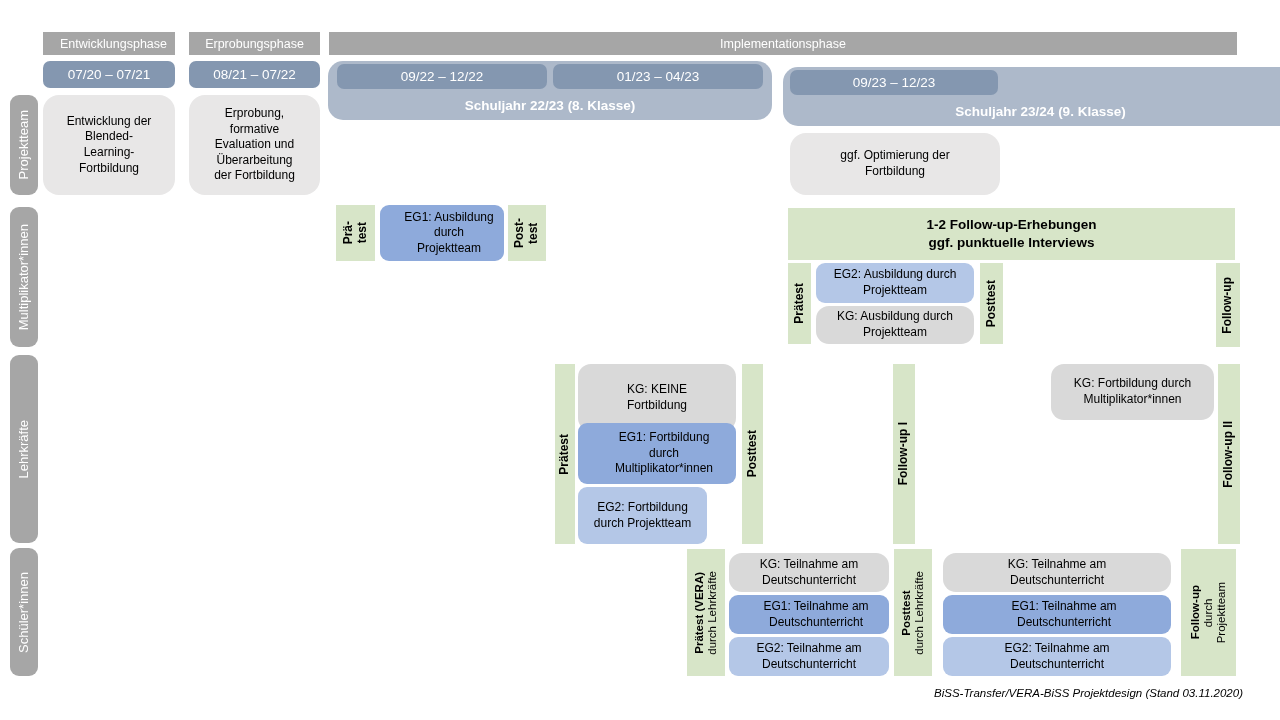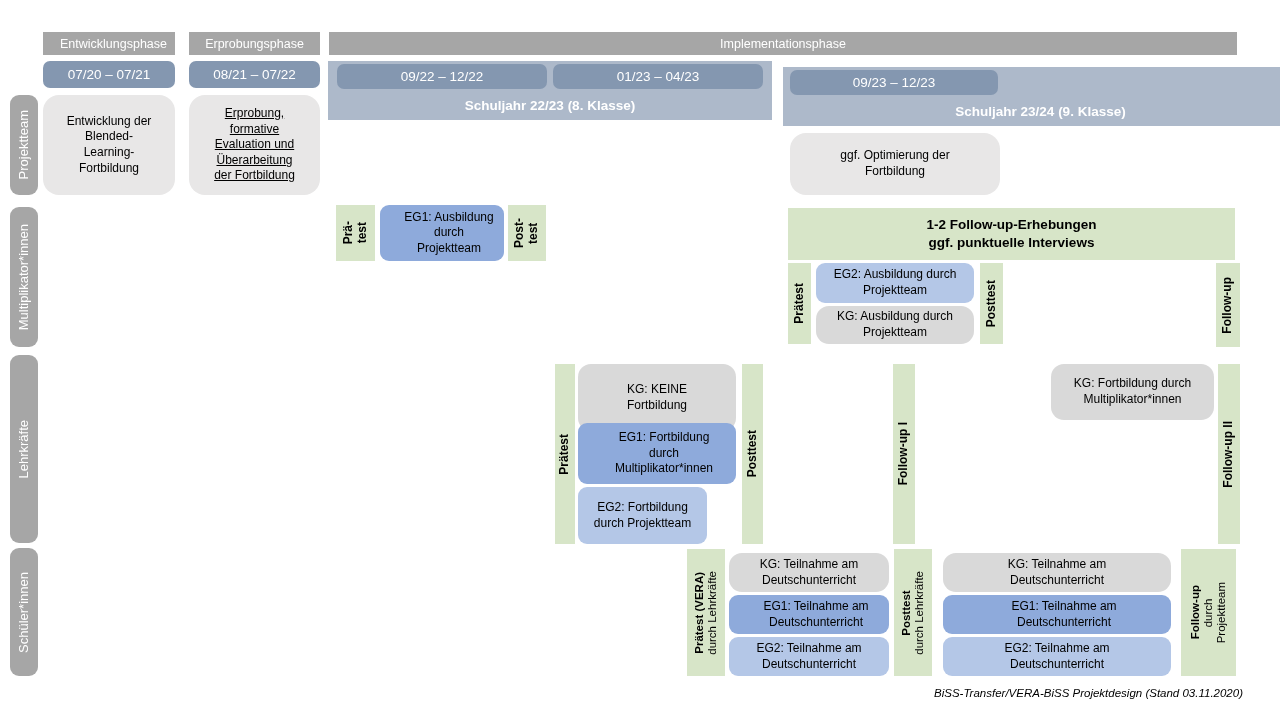--- a/index.html
+++ b/index.html
@@ -23,21 +23,21 @@
   
   .datebar {
     background: #8497b0; color: #ffffff;
     border-radius: 7px;
     display: flex; align-items: center; justify-content: center;
     font-size: 13.5px;
   }
 
   
   .syear {
-    background: #adb9ca; border-radius: 0;
+    background: #adb9ca; border-radius: 15px;
   }
   .syear-label {
     position: absolute; left: 0; right: 0; bottom: 7px;
     text-align: center; color: #ffffff; font-weight: bold; font-size: 13.5px;
   }
 
   
   .rowlabel {
     background: #a6a6a6; color: #ffffff;
     border-radius: 9px;
@@ -114,21 +114,21 @@
     <span class="vtext">Lehrkräfte</span>
   </div>
   <div class="abs rowlabel" style="left:10px; top:548px; width:28px; height:128px;">
     <span class="vtext">Schüler*innen</span>
   </div>
 
   <div class="abs box gray-lg" style="left:43px; top:95px; width:132px; height:100px;">Entwicklung der
 Blended-
 Learning-
 Fortbildung</div>
-  <div class="abs box gray-lg" style="left:189px; top:95px; width:131px; height:100px;text-decoration:underline;">Erprobung,
+  <div class="abs box gray-lg" style="left:189px; top:95px; width:131px; height:100px;">Erprobung,
 formative
 Evaluation und
 Überarbeitung
 der Fortbildung</div>
   <div class="abs box gray-lg" style="left:790px; top:133px; width:210px; height:62px;">ggf. Optimierung der
 Fortbildung</div>
 
   <div class="abs vbar" style="left:336px; top:205px; width:39px; height:56px;">
     <span class="vtext bold">Prä-
 test</span>

